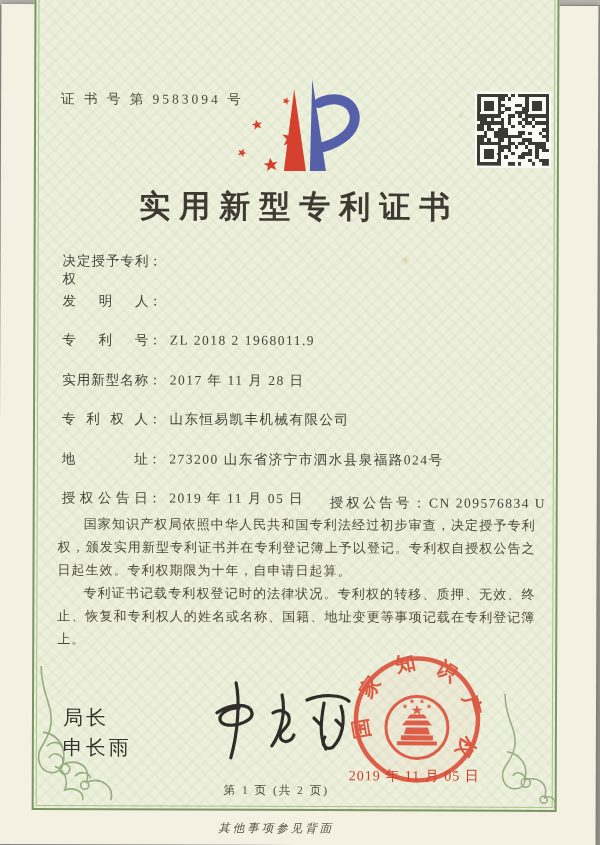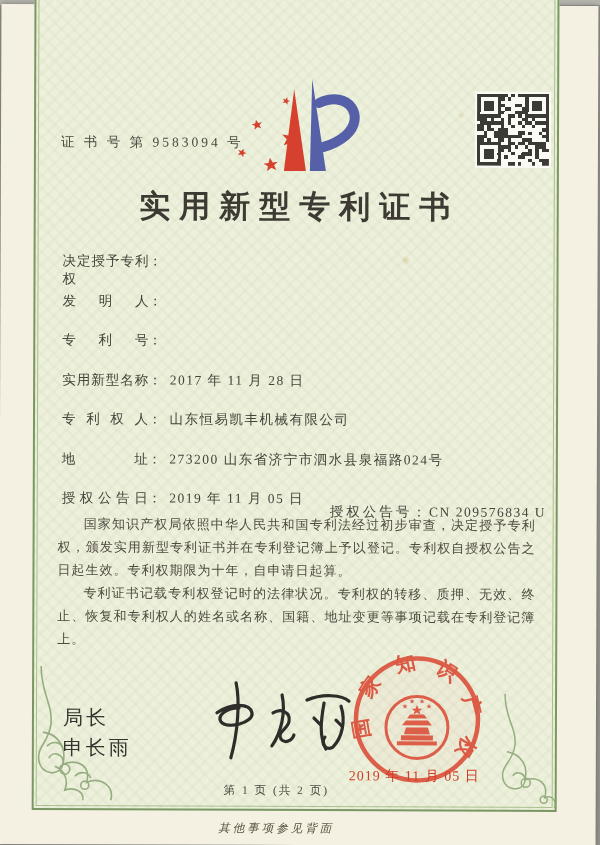--- a/index.html
+++ b/index.html
@@ -19,33 +19,33 @@
     border:2px solid #7a9763;
     background:
       radial-gradient(circle 7px at 370px 265px, rgba(186,146,58,.28), transparent 70%),
       radial-gradient(circle 5px at 425px 120px, rgba(186,146,58,.20), transparent 70%),
       radial-gradient(circle 9px at 300px 555px, rgba(186,146,58,.12), transparent 70%),
       repeating-linear-gradient(45deg, rgba(145,168,124,.055) 0 3px, transparent 3px 9px),
       repeating-linear-gradient(-45deg, rgba(145,168,124,.055) 0 3px, transparent 3px 9px),
       #edf0db;
   }
   .frame-inner{position:absolute;inset:2px;border:1px solid #a9c08e;pointer-events:none;}
-  .cert-no{position:absolute;left:60px;top:86px;font-size:13.5px;letter-spacing:3px;color:#4a493f;margin-top:43px;}
+  .cert-no{position:absolute;left:60px;top:86px;font-size:13.5px;letter-spacing:3px;color:#4a493f;}
   .qr{position:absolute;left:474px;top:86px;width:72px;height:72px;background:#fbfbf5;padding:2px;}
   .logo{position:absolute;left:232px;top:68px;width:132px;height:112px;}
   .title{
     position:absolute;left:0;top:181px;width:100%;text-align:center;
     font-size:31px;font-weight:700;letter-spacing:9px;color:#3c3a33;
   }
   .fields{position:absolute;left:62px;top:248px;width:472px;font-size:13.5px;color:#45443b;}
   .frow{display:flex;align-items:baseline;margin-bottom:20.5px;position:relative;height:19px;}
   .flabel{display:inline-block;width:86px;text-align:justify;text-align-last:justify;}
   .fcolon{margin-right:8px;}
   .fvalue{letter-spacing:1.5px;white-space:nowrap;}
-  .grant-no-group{position:absolute;left:268px;top:13px;white-space:nowrap;}
+  .grant-no-group{position:absolute;left:268px;top:4px;white-space:nowrap;}
   .grant-no-label{letter-spacing:3px;}
   .paras{
     position:absolute;left:58px;top:508px;width:478px;
     font-size:13px;line-height:23px;color:#4e4b3f;letter-spacing:1px;
     text-align:justify;
   }
   .paras p{margin:0;text-indent:2em;}
   .signer{position:absolute;left:64px;top:698px;font-family:"Liberation Sans","DejaVu Sans",sans-serif;
     font-size:20px;letter-spacing:3px;color:#35342e;line-height:30px;}
   .signature{position:absolute;left:188px;top:668px;width:175px;height:95px;}
@@ -335,20 +335,21 @@
       <span class="flabel">决定授予专利权</span>
         <span class="fcolon">：</span>
     </div>
     <div class="frow">
       <span class="flabel">发明人</span>
         <span class="fcolon">：</span>
     </div>
     <div class="frow">
       <span class="flabel">专利号</span>
         <span class="fcolon">：</span>
+      <span class="fvalue">ZL 2018 2 1968011.9</span>
     </div>
     <div class="frow">
       <span class="flabel">实用新型名称</span>
         <span class="fcolon">：</span>
       <span class="fvalue">2017 年 11 月 28 日</span>
     </div>
     <div class="frow">
       <span class="flabel">专利权人</span>
         <span class="fcolon">：</span>
       <span class="fvalue">山东恒易凯丰机械有限公司</span>

